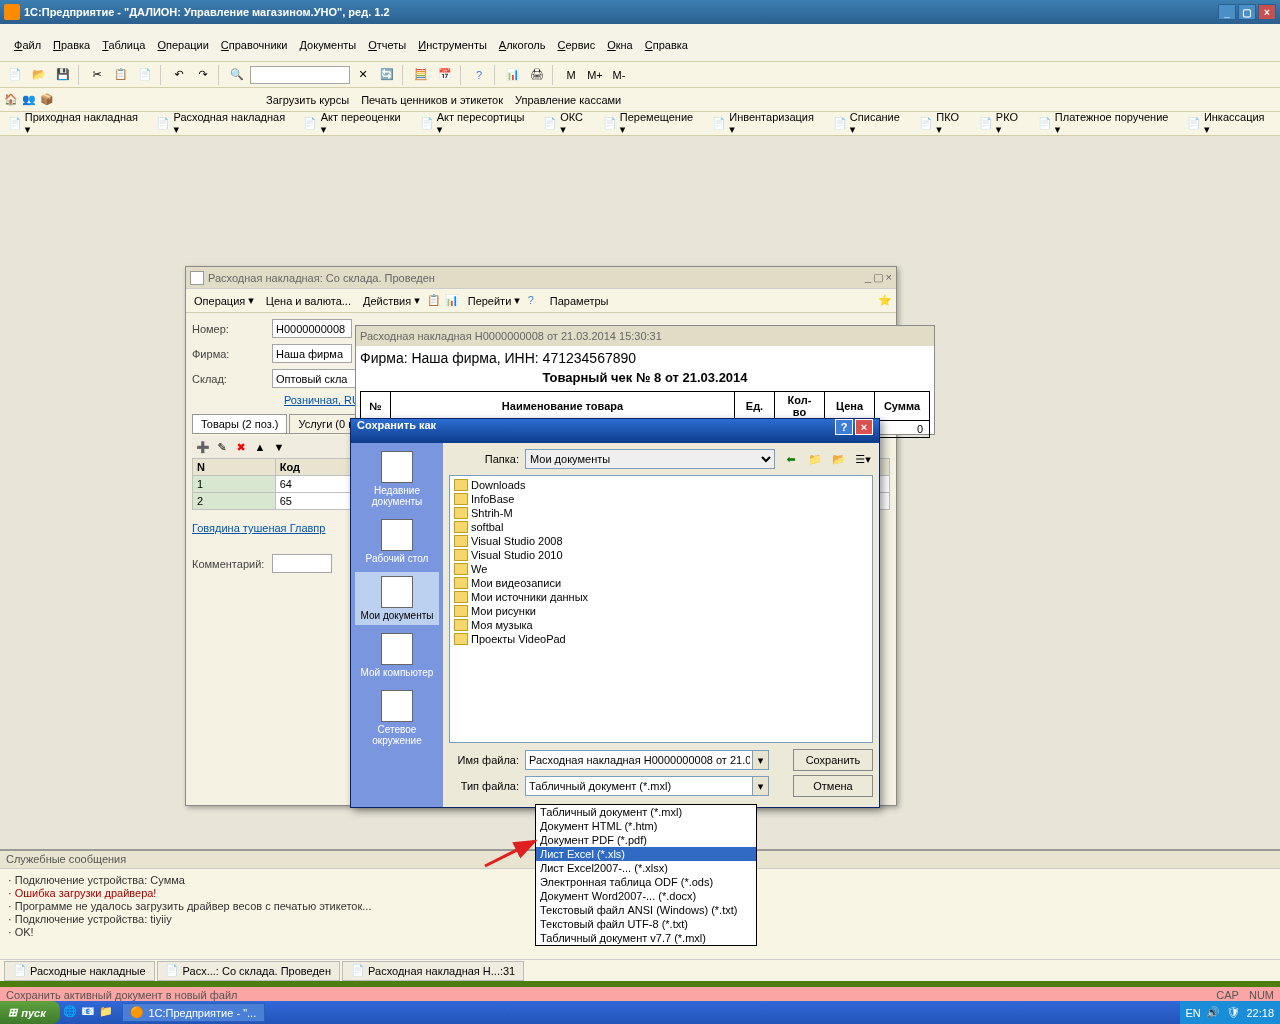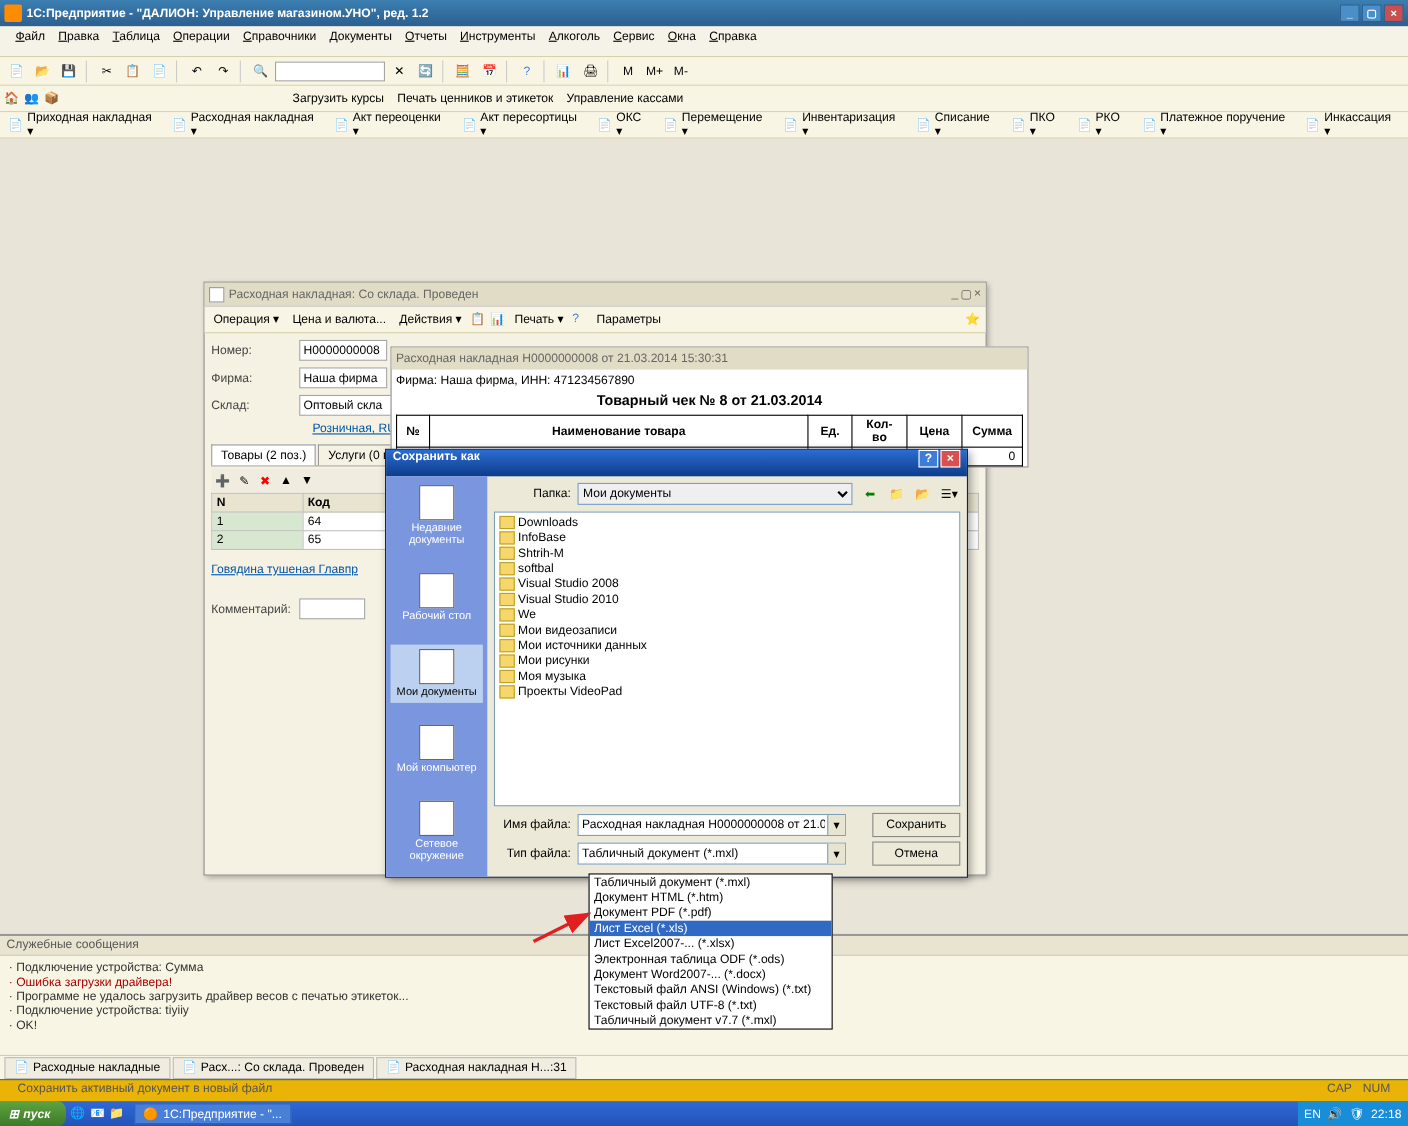--- a/index.html
+++ b/index.html
@@ -2,21 +2,21 @@
 <html><head>
 <meta charset="utf-8">
 <style>
 *{box-sizing:border-box;margin:0;padding:0;font-family:Tahoma,Arial,sans-serif;font-size:11px}
 body{background:#e8e4d8;width:1280px;height:1024px;overflow:hidden;position:relative}
 .titlebar{height:24px;background:linear-gradient(#3c7fb1,#2b5f8f);color:#fff;display:flex;align-items:center;padding:0 4px;font-weight:bold;font-size:12px}
 .titlebar .icon{width:16px;height:16px;background:#ff8c00;border-radius:2px;margin-right:4px}
 .win-btns{margin-left:auto;display:flex;gap:2px}
 .win-btns span{width:18px;height:16px;background:#4a8fc7;border:1px solid #2b5f8f;display:flex;align-items:center;justify-content:center;color:#fff;font-size:10px}
 .win-btns .close{background:#c85050}
-.menubar{height:28px;background:#f5f3e8;border-bottom:1px solid #d4cfa8;display:flex;padding:0 8px}
+.menubar{height:38px;background:#f5f3e8;border-bottom:1px solid #d4cfa8;display:flex;padding:12px 8px}
 .menubar span{padding:3px 6px;cursor:pointer}
 .menubar span u{text-decoration:underline}
 .toolbar{height:26px;background:#f8f5e5;border-bottom:1px solid #d4cfa8;display:flex;align-items:center;padding:0 4px;gap:2px}
 .toolbar .tb-btn{width:22px;height:22px;display:flex;align-items:center;justify-content:center;border:1px solid transparent}
 .toolbar .sep{width:4px;height:20px;border-left:1px solid #ccc;margin:0 2px}
 .toolbar input{width:100px;height:18px;border:1px solid #a5a5a5;padding:0 2px}
 .toolbar2{height:24px;background:#f8f5e5;border-bottom:1px solid #d4cfa8;display:flex;align-items:center;padding:0 4px;gap:4px}
 .link-btn{color:#000;padding:2px 4px;display:flex;align-items:center;gap:3px;cursor:pointer}
 .workspace{position:relative;height:745px;background:#e8e4d8}
 
@@ -46,21 +46,21 @@
 table.receipt{border-collapse:collapse;width:100%}
 table.receipt th,table.receipt td{border:1px solid #000;padding:2px 6px;font-size:11px}
 
 .save-dialog{position:absolute;left:350px;top:282px;width:530px;height:390px;background:#ece9d8;border:1px solid #0a246a;z-index:10;box-shadow:3px 3px 8px rgba(0,0,0,0.4)}
 .save-title{height:24px;background:linear-gradient(#2b6dd1,#0d3c8b);color:#fff;display:flex;align-items:flex-start;padding:0 6px;font-weight:bold}
 .save-title .dlg-btns{margin-left:auto;display:flex;gap:2px}
 .save-title .dlg-btns span{width:18px;height:16px;display:flex;align-items:center;justify-content:center;font-size:11px}
 .save-title .help{background:#3d7dd8;border:1px solid #fff}
 .save-title .x{background:#d85050;border:1px solid #fff}
 .save-body{display:flex;height:calc(100% - 24px)}
-.save-sidebar{width:92px;background:#7a96df;padding:4px;display:flex;flex-direction:column;gap:16px}
+.save-sidebar{width:92px;background:#7a96df;padding:4px;display:flex;flex-direction:column;gap:4px}
 .sb-item{text-align:center;color:#fff;padding:4px 2px;font-size:10px;cursor:pointer}
 .sb-item.sel{background:#bcd0f0;color:#000}
 .sb-item .ico{width:32px;height:32px;margin:0 auto 2px;background:#fff;border:1px solid #666}
 .save-main{flex:1;padding:6px;display:flex;flex-direction:column}
 .folder-row{display:flex;align-items:center;gap:6px;margin-bottom:6px}
 .folder-row label{width:70px;text-align:right}
 .folder-row select,.folder-row input{flex:1;height:20px;border:1px solid #7b9ebd}
 .nav-icons{display:flex;gap:4px}
 .nav-icons span{width:20px;height:18px;display:flex;align-items:center;justify-content:center}
 .file-list{flex:1;background:#fff;border:1px solid #7b9ebd;padding:2px;overflow:auto}
@@ -81,21 +81,21 @@
 
 .arrow{position:absolute;left:480px;top:695px;z-index:25;pointer-events:none}
 
 .messages-panel{position:absolute;bottom:45px;left:0;right:0;height:130px;background:#f8f5e5;border-top:2px solid #999}
 .msg-header{height:18px;background:#e8e4d0;padding:2px 6px;border-bottom:1px solid #ccc;color:#555}
 .msg-body{padding:4px 8px;font-family:'Courier New',monospace;font-size:12px}
 .msg-body p{margin:1px 0;color:#333}
 .msg-body p.err{color:#aa0000}
 .tabs-bottom{position:absolute;bottom:23px;left:0;right:0;height:22px;background:#f8f5e5;border-top:1px solid #ccc;display:flex;align-items:center;padding:0 4px;gap:2px}
 .tabs-bottom .tab-b{padding:2px 8px;border:1px solid #bbb;background:#f0ede0;display:flex;align-items:center;gap:3px;font-size:11px}
-.hint-bar{position:absolute;bottom:23px;top:973px;left:0;right:0;height:18px;background:#eab308;border-top:1px solid #4d7c0f;padding:2px 16px;display:flex;color:#555;font-size:11px}
+.hint-bar{position:absolute;bottom:23px;top:973px;left:0;right:0;height:18px;background:#fca5a5;border-top:6px solid #4d7c0f;padding:2px 6px;display:flex;color:#555;font-size:11px}
 .hint-bar{top:auto}
 body .hint-bar{bottom:23px;position:absolute;height:20px}
 .status-right{margin-left:auto;display:flex;gap:10px}
 
 .win-taskbar{position:absolute;bottom:0;left:0;right:0;height:23px;background:linear-gradient(#3168d8,#2254b8);display:flex;align-items:center}
 .start-btn{height:23px;padding:0 14px 0 8px;background:linear-gradient(#5fa33f,#3d7a2a);color:#fff;font-style:italic;font-weight:bold;display:flex;align-items:center;border-radius:0 8px 8px 0}
 .task-item{height:19px;margin:0 2px;padding:0 8px;background:#4a7fd8;color:#fff;display:flex;align-items:center;border:1px solid #2a5fb8;font-size:11px}
 .tray{margin-left:auto;height:23px;background:#1a8dd8;padding:0 6px;display:flex;align-items:center;color:#fff;gap:6px;font-size:11px}
 .ql{display:flex;gap:2px;margin:0 4px}
 .ql span{width:16px;height:16px}
@@ -204,21 +204,21 @@
       </span>
     </div>
     <div class="doc-toolbar">
       <span class="link-btn"><span>Операция</span> ▾</span>
       <span class="link-btn">
           <span>Цена и валюта...</span>
         </span>
       <span class="link-btn"><span>Действия</span> ▾</span>
       <span class="sm-icon">📋</span>
       <span class="sm-icon">📊</span>
-      <span class="link-btn"><span>Печать</span> ▾</span>
+      <span class="link-btn"><span>Перейти</span> ▾</span>
       <span class="sm-icon" style="color:#4a7fd8">?</span>
       <span class="link-btn">
           <span>Параметры</span>
         </span>
       <span style="margin-left:auto" class="sm-icon">⭐</span>
     </div>
     <div class="doc-body">
       <div class="form-row">
         <label>Номер:</label>
         <input style="width: 80px;" value="Н0000000008">
@@ -272,21 +272,21 @@
       </div>
     </div>
   </div>
 
   <div class="print-doc">
     <div class="print-title">
       <span class="icon-sm"></span>
       <span>Расходная накладная Н0000000008 от 21.03.2014 15:30:31</span>
     </div>
     <div class="print-body">
-      <div style="font-size:11px">Фирма: Наша фирма, ИНН: 471234567890</div>
+      <div style="font-size:14px">Фирма: Наша фирма, ИНН: 471234567890</div>
       <h3>Товарный чек № 8 от 21.03.2014</h3>
       <table class="receipt">
         <tbody>
             <tr>
           <th style="width:30px">№</th>
           <th>Наименование товара</th>
           <th style="width:40px">Ед.</th>
           <th style="width:50px">Кол-во</th>
           <th style="width:50px">Цена</th>
           <th style="width:55px">Сумма</th>

